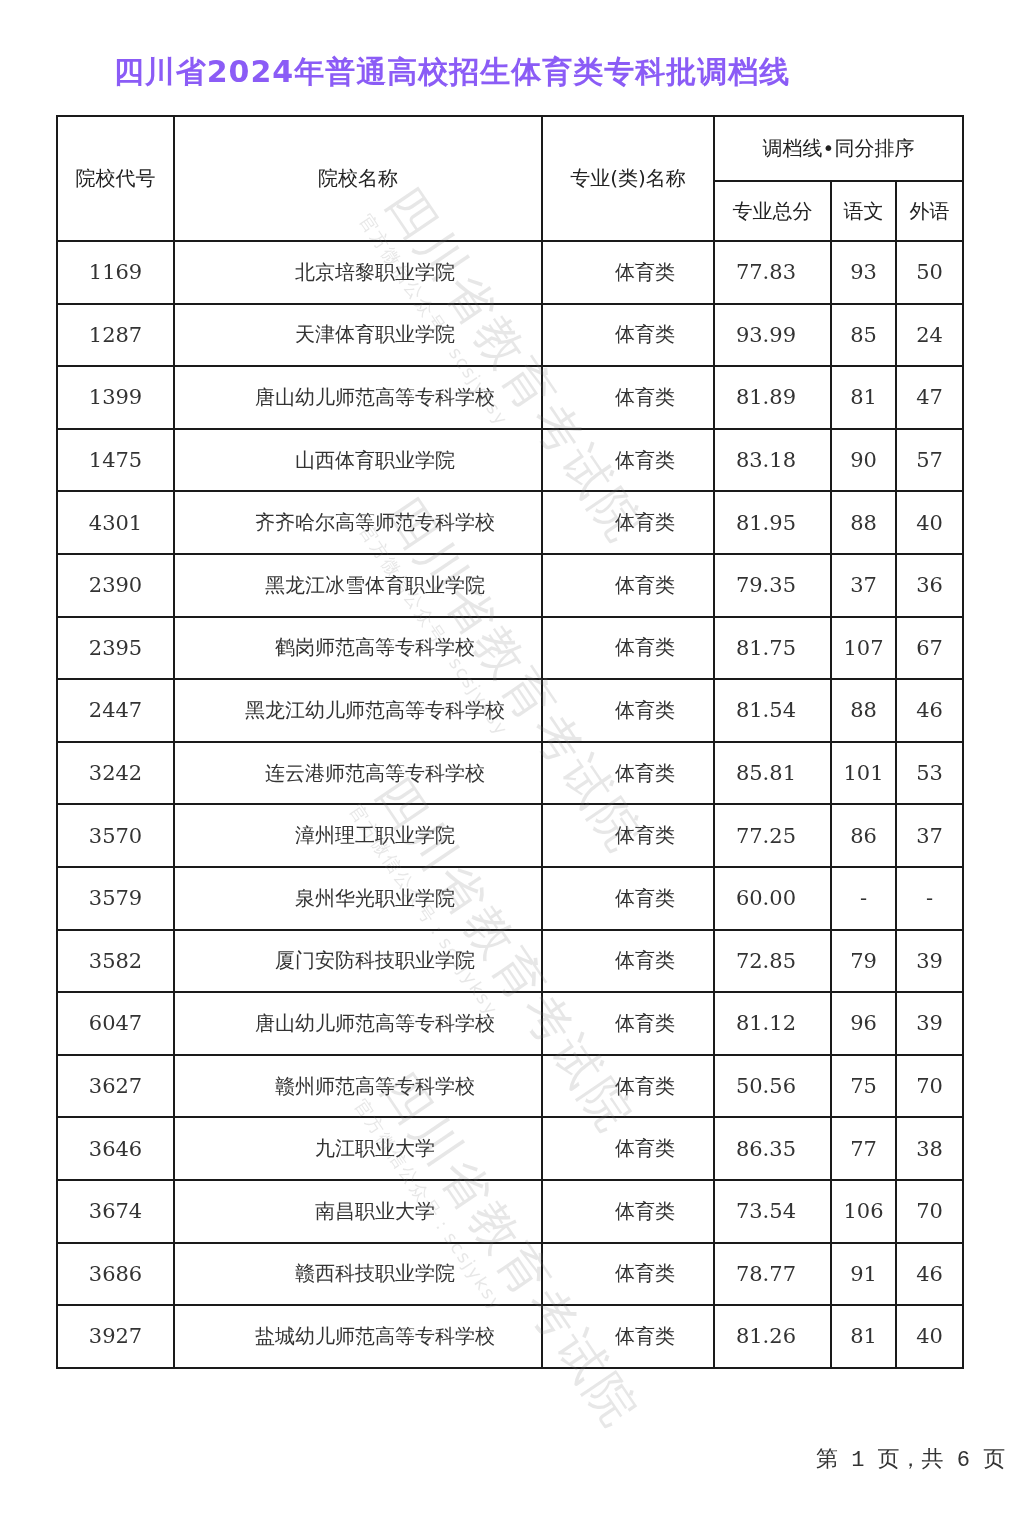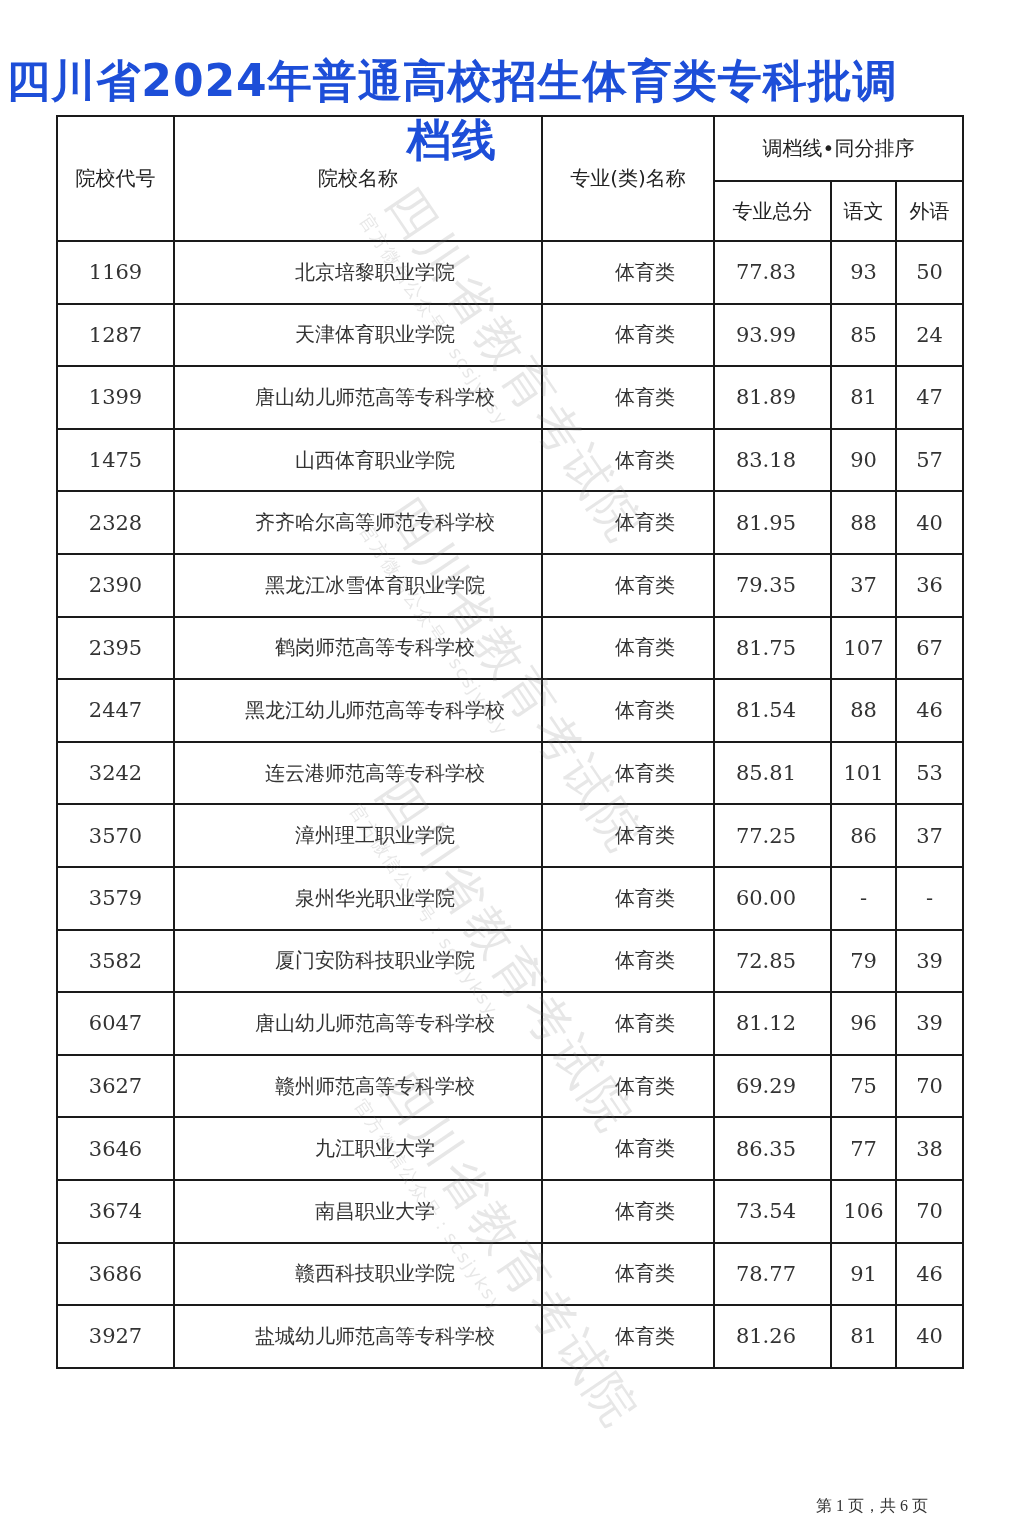--- a/index.html
+++ b/index.html
@@ -1,31 +1,31 @@
 <!DOCTYPE html>
 <html><head>
 <meta charset="utf-8">
 <style>
   html, body { margin:0; padding:0; background:#ffffff; }
   body { width:1024px; height:1522px; position:relative; overflow:hidden;
          font-family: "DejaVu Serif", "Liberation Serif", serif; color:#222; }
   .title { position:absolute; top:52px; left:0; width:904px; text-align:center;
            font-family:"DejaVu Sans","Liberation Sans",sans-serif; font-weight:bold;
-           font-size:44px; color:#1d4ed8; letter-spacing:1px; }
+           font-size:30px; color:#8b5cf6; letter-spacing:1px; }
   table { position:absolute; top:115px; left:56px; width:906px; border-collapse:collapse;
           table-layout:fixed; }
   td, th { border:2px solid #1a1a1a; text-align:center; vertical-align:middle; padding:0; }
   th { font-family:"DejaVu Sans","Liberation Sans",sans-serif; font-weight:normal; font-size:20px; color:#222; }
   th.top-group { height:63px; }
   th.sub { height:58px; }
   td { height:60.6px; font-size:21px; color:#333; }
   td.name, td.major { font-family:"DejaVu Sans","Liberation Sans",sans-serif; font-size:20px; color:#333;padding-left:34px; }
   td.score { text-align:right; padding-right:34px; }
-  .footer { position:absolute; top:1496px; left:816px; font-size:16px; color:#333;
-            font-family:Liberation Serif, serif; }
+  .footer { position:absolute; top:1444px; left:816px; font-size:22px; color:#333;
+            font-family:Liberation Mono, monospace; }
   .wm { position:absolute; pointer-events:none; transform:rotate(56deg); transform-origin:left top;
         color:rgba(120,120,120,0.18); white-space:nowrap; font-family:"DejaVu Sans","Liberation Sans",sans-serif; }
   .wm .big { font-size:48px; display:block; letter-spacing:4px; }
   .wm .small { font-size:18px; display:block; letter-spacing:2px; margin-top:-2px; }
 </style>
 </head>
 <body>
 
 <div class="title">四川省2024年普通高校招生体育类专科批调档线</div>
 
@@ -78,21 +78,21 @@
       </tr>
       <tr>
         <td>1475</td>
         <td class="name">山西体育职业学院</td>
         <td class="major">体育类</td>
         <td class="score">83.18</td>
         <td>90</td>
         <td>57</td>
       </tr>
       <tr>
-        <td>2328</td>
+        <td>4301</td>
         <td class="name">齐齐哈尔高等师范专科学校</td>
         <td class="major">体育类</td>
         <td class="score">81.95</td>
         <td>88</td>
         <td>40</td>
       </tr>
       <tr>
         <td>2390</td>
         <td class="name">黑龙江冰雪体育职业学院</td>
         <td class="major">体育类</td>
@@ -153,21 +153,21 @@
         <td class="name">唐山幼儿师范高等专科学校</td>
         <td class="major">体育类</td>
         <td class="score">81.12</td>
         <td>96</td>
         <td>39</td>
       </tr>
       <tr>
         <td>3627</td>
         <td class="name">赣州师范高等专科学校</td>
         <td class="major">体育类</td>
-        <td class="score">69.29</td>
+        <td class="score">50.56</td>
         <td>75</td>
         <td>70</td>
       </tr>
       <tr>
         <td>3646</td>
         <td class="name">九江职业大学</td>
         <td class="major">体育类</td>
         <td class="score">86.35</td>
         <td>77</td>
         <td>38</td>

